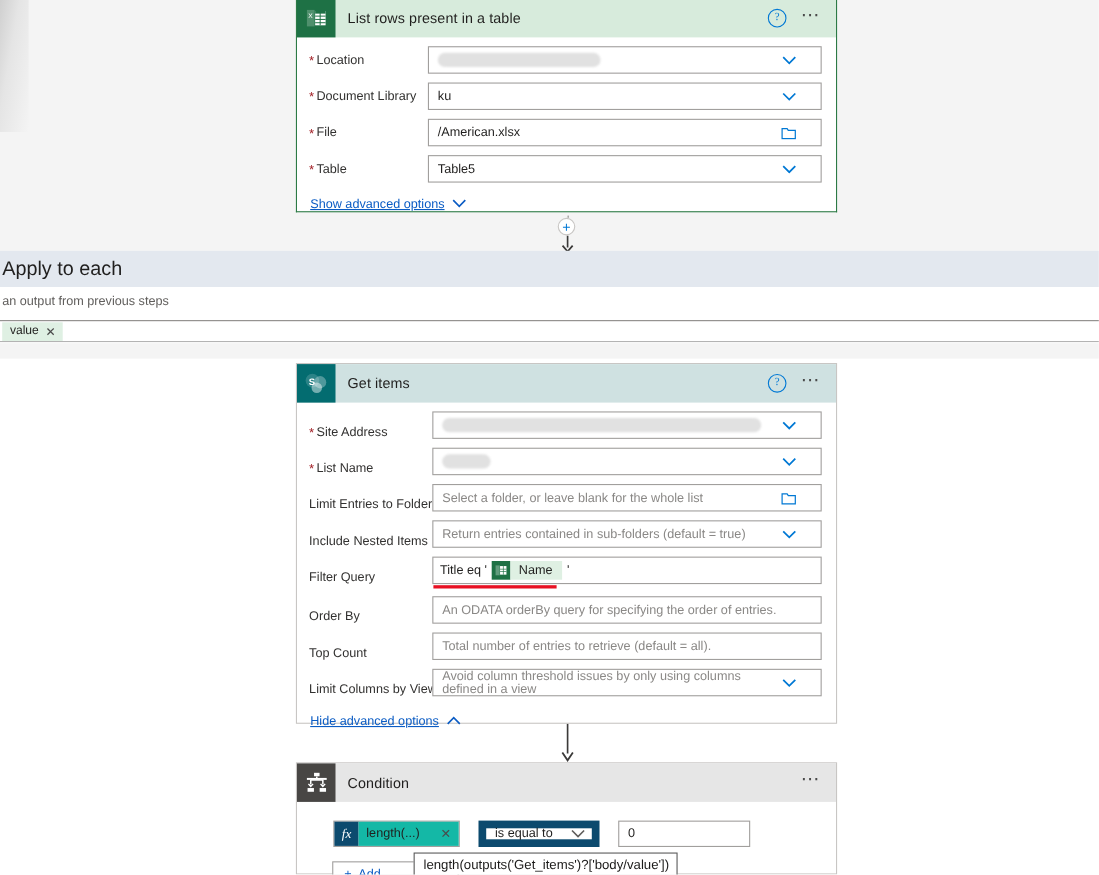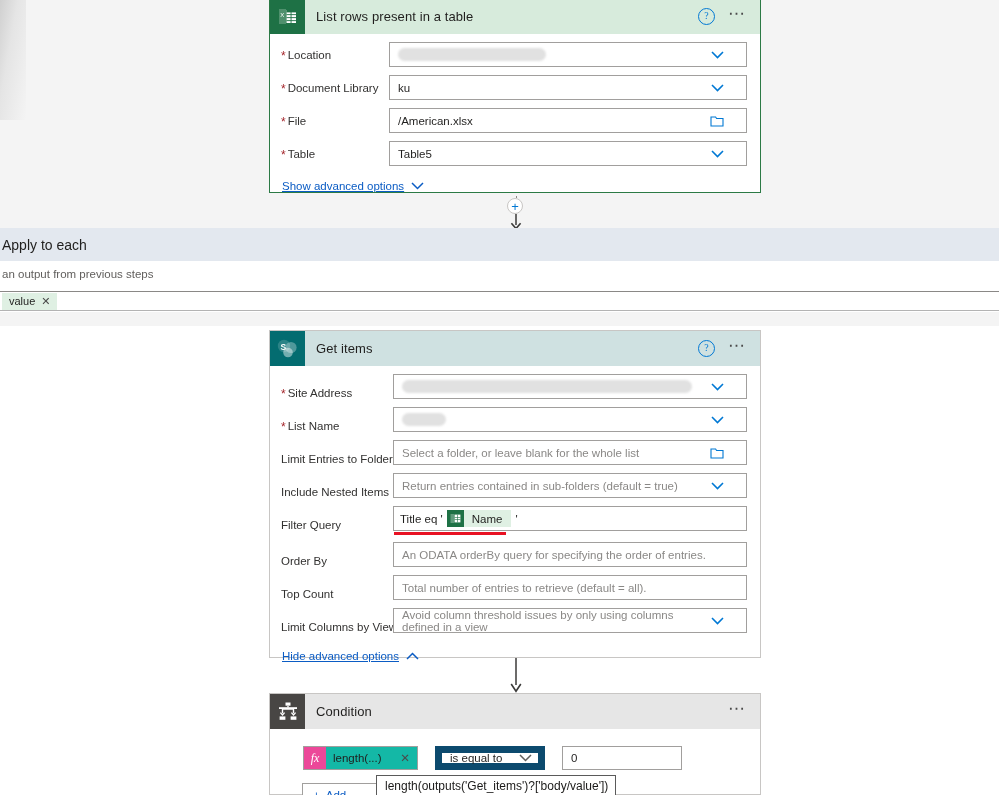--- a/index.html
+++ b/index.html
@@ -190,21 +190,21 @@
   #apply-band {
     position: absolute;
     left: 0; top: 228px;
     width: 999px; height: 33px;
     background: #e3e8ef;
     display: flex;
     align-items: center;
     box-sizing: border-box;
   }
   #apply-band .atitle {
-    font-size: 14px;
+    font-size: 18px;
     color: #201f1e;
     padding-left: 2px;
   }
   #apply-sub {
     position: absolute;
     left: 0; top: 261px;
     width: 999px; height: 30px;
     background: #ffffff;
     box-sizing: border-box;
   }
@@ -303,21 +303,21 @@
   .fx-box {
     width: 115px; height: 24px;
     border: 1px solid #a19f9d;
     background: #fff;
     display: flex;
     align-items: center;
     box-sizing: border-box;
   }
   .fx-badge {
     width: 22px; height: 22px;
-    background: #ec4899;
+    background: #0c4a6e;
     color: #fff;
     font-family: "Liberation Serif", serif;
     font-style: italic;
     font-size: 12px;
     display: flex;
     align-items: center;
     justify-content: center;
     flex: 0 0 22px;
   }
   .fx-label {

